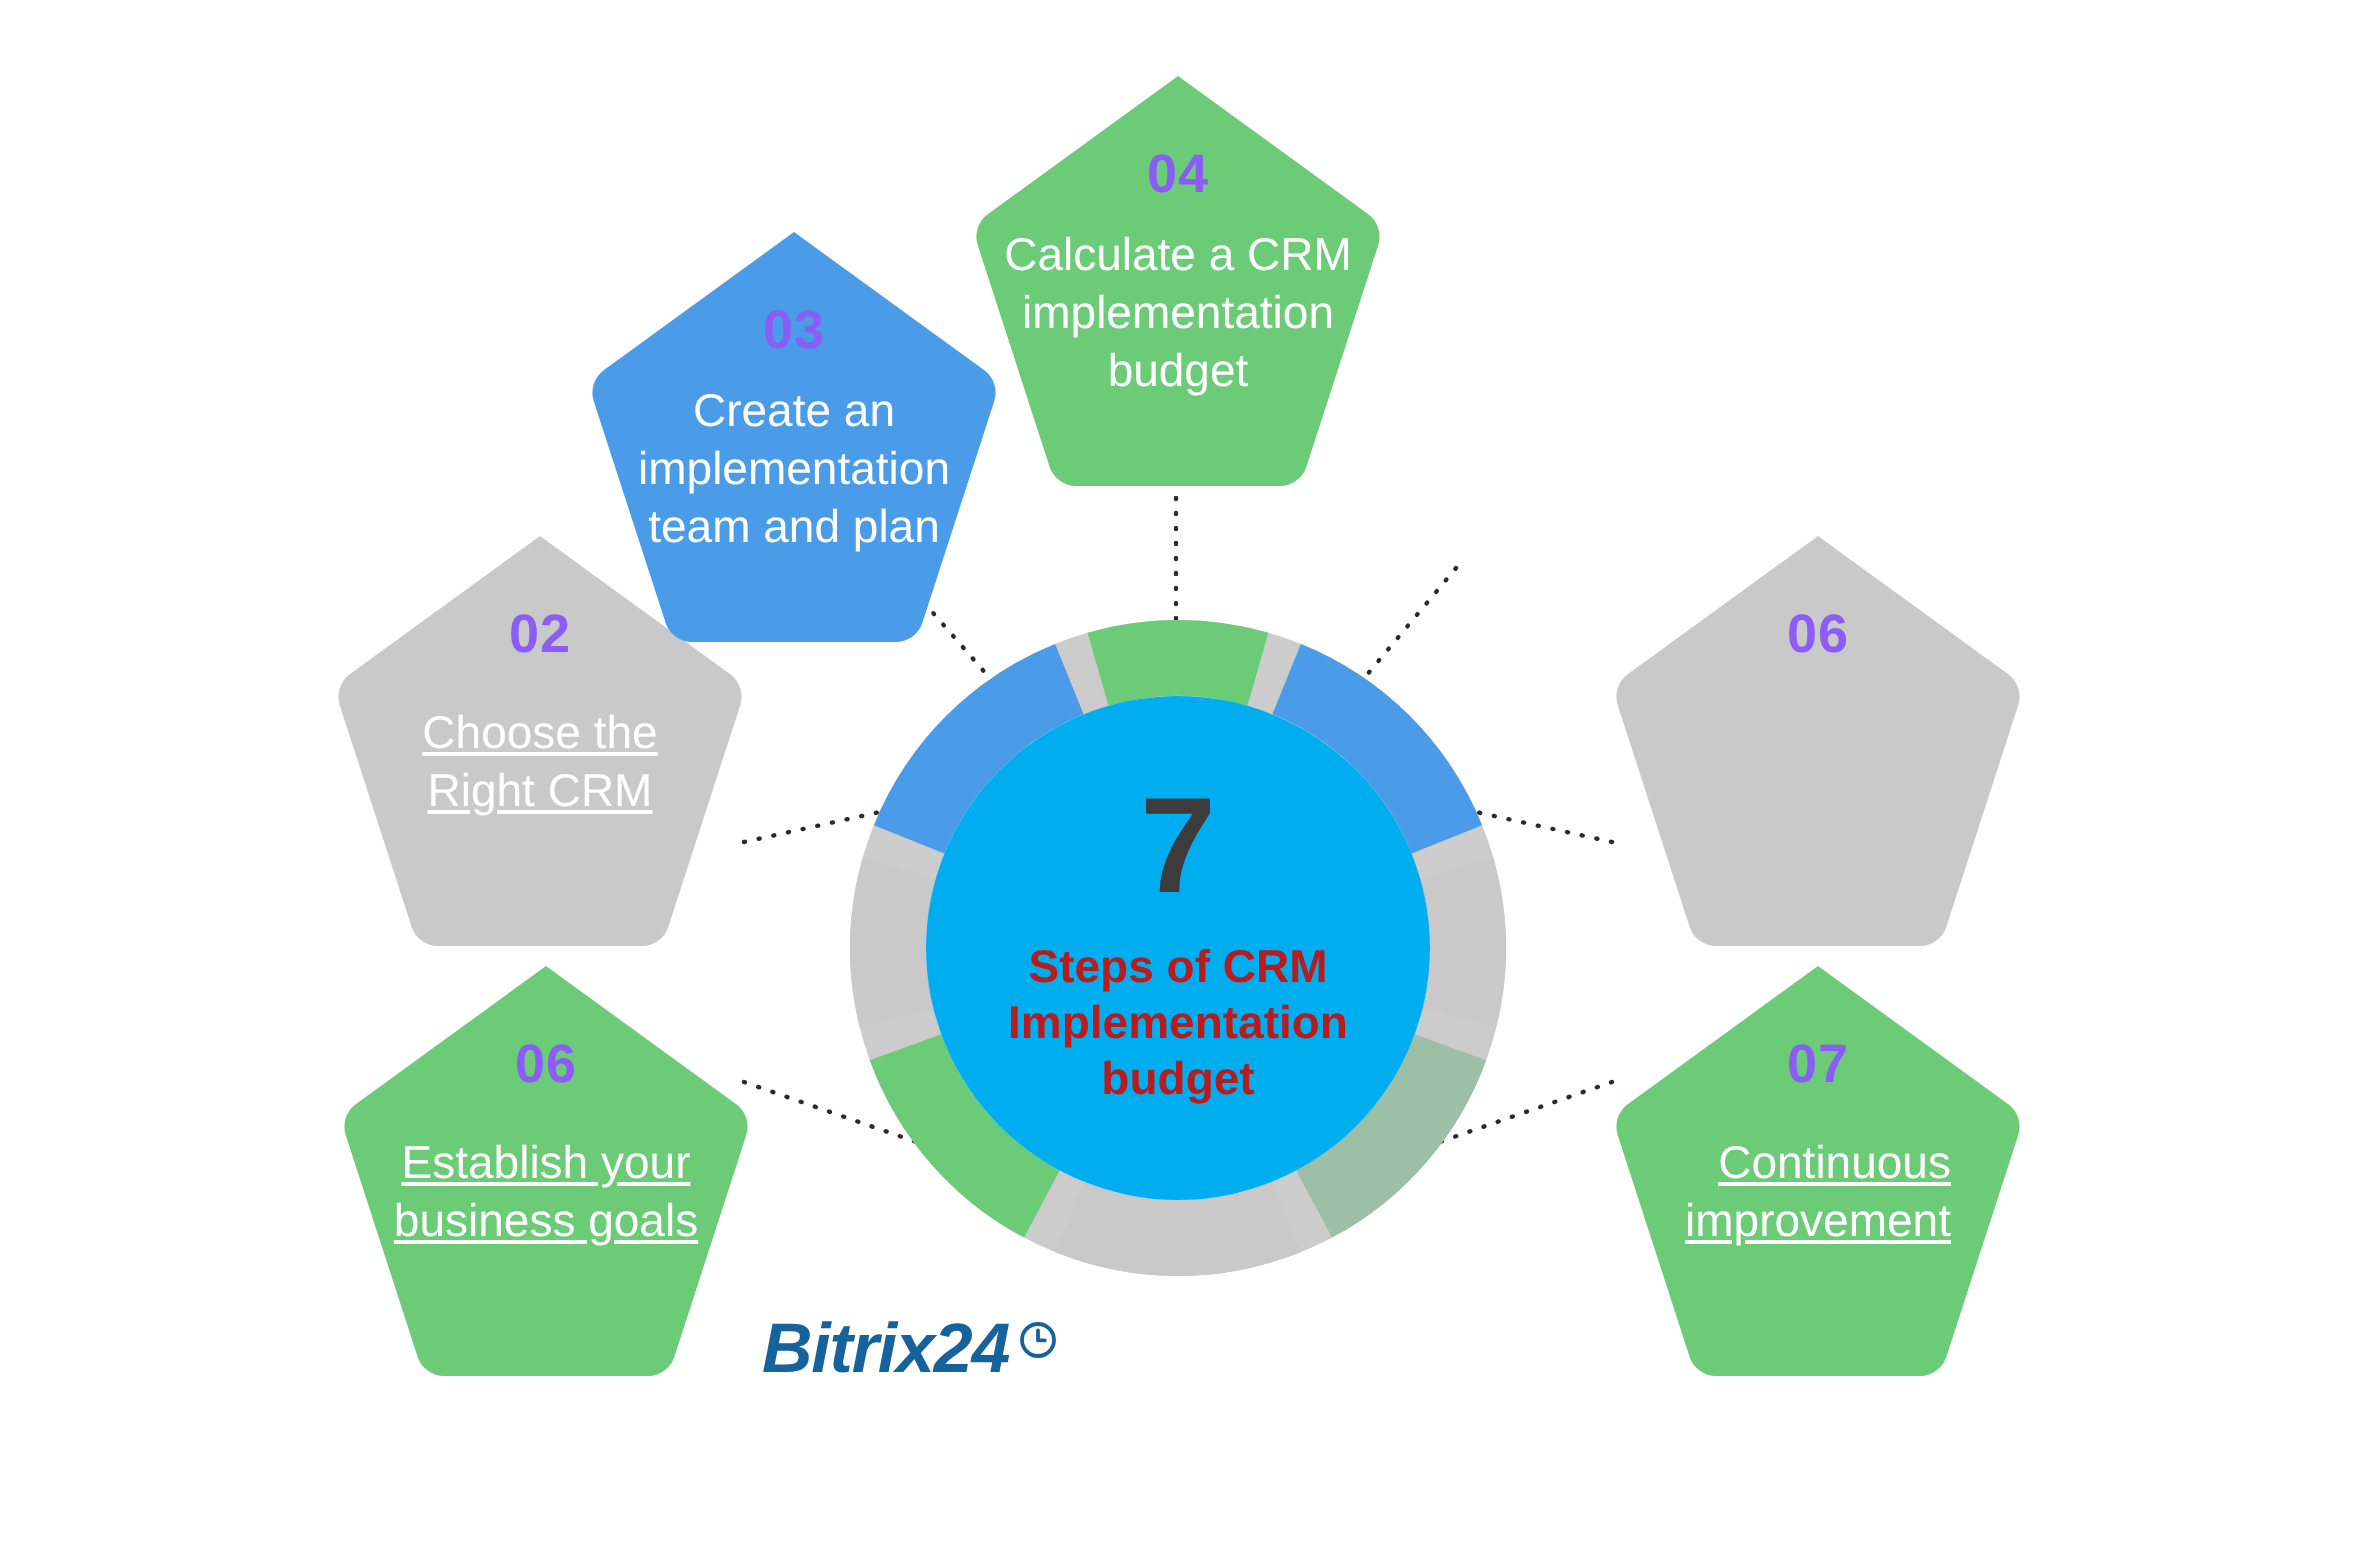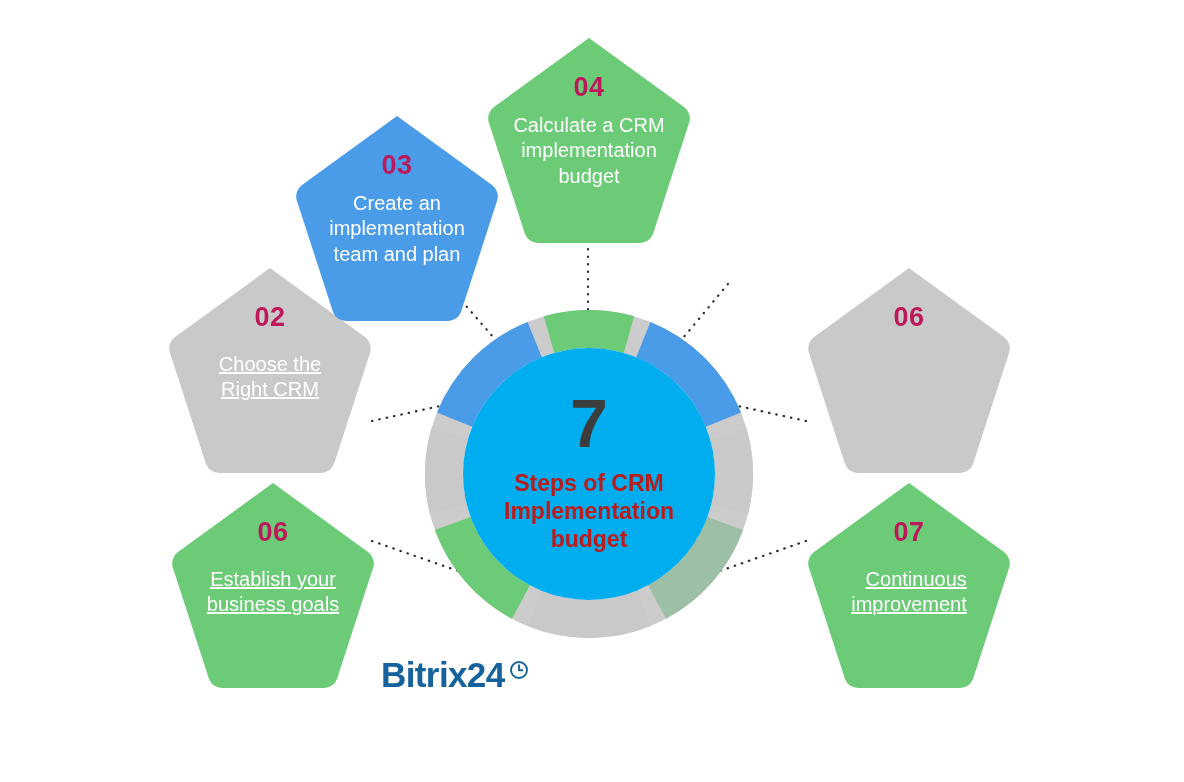--- a/index.html
+++ b/index.html
@@ -19,25 +19,25 @@
     position:absolute;
     width:224px; height:214px;
   }
   .pent .shape{ position:absolute; left:0; top:0; width:100%; height:100%; }
   .pent .txtwrap{
     position:absolute; left:0; top:0; width:100%; height:100%;
     display:flex; flex-direction:column; align-items:center;
     pointer-events:none;
   }
   .pent .num{
-    font-size:27px; font-weight:bold; color:#be185d;
+    font-size:27px; font-weight:bold; color:#8b5cf6;
     letter-spacing:0.5px; line-height:1;
   }
   .pent .lbl{
-    font-size:20px; color:#ffffff; line-height:1.27;
+    font-size:23px; color:#ffffff; line-height:1.27;
     text-align:center; font-weight:400;
   }
 
   
   .p01 .num,.p02 .num,.p06 .num,.p07 .num{ margin-top:42px; }
   .p01 .lbl,.p02 .lbl,.p07 .lbl{ margin-top:21px;text-decoration:underline; }
   .p06 .lbl{ margin-top:17px; }
   .p03 .num,.p05 .num{ margin-top:42px; }
   .p03 .lbl,.p05 .lbl{ margin-top:12px; }
   .p04 .num{ margin-top:42px; }
@@ -67,20 +67,21 @@
 
   
   #logo{
     position:absolute; left:381px; top:657px;
     display:flex; align-items:center;
   }
   #logoText{
     font-size:35px; font-weight:bold; color:#15629c;
     letter-spacing:-0.6px; line-height:1;
     font-family:"Liberation Sans", sans-serif;
+    font-style:italic;
   }
   #logoClock{ margin-left:4px; margin-bottom:10px; display:block; }
 </style>
 </head>
 <body>
 
 <div id="stage">
 
   <svg id="connectors" viewBox="0 0 1184 782" width="1184" height="782">
     <g stroke="#2b2b2b" stroke-width="2.2" stroke-linecap="round" stroke-dasharray="0.5 7" fill="none">

